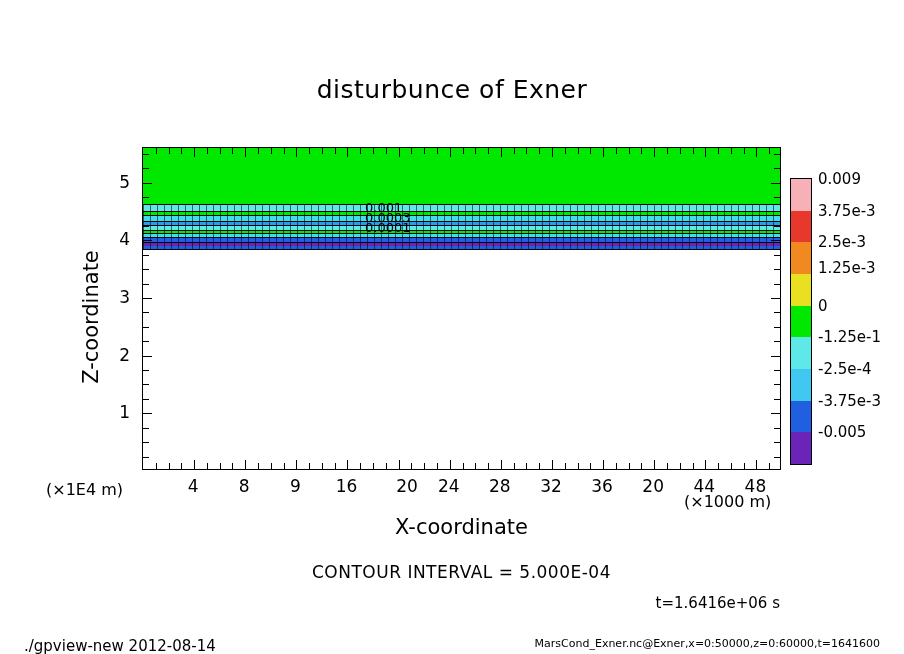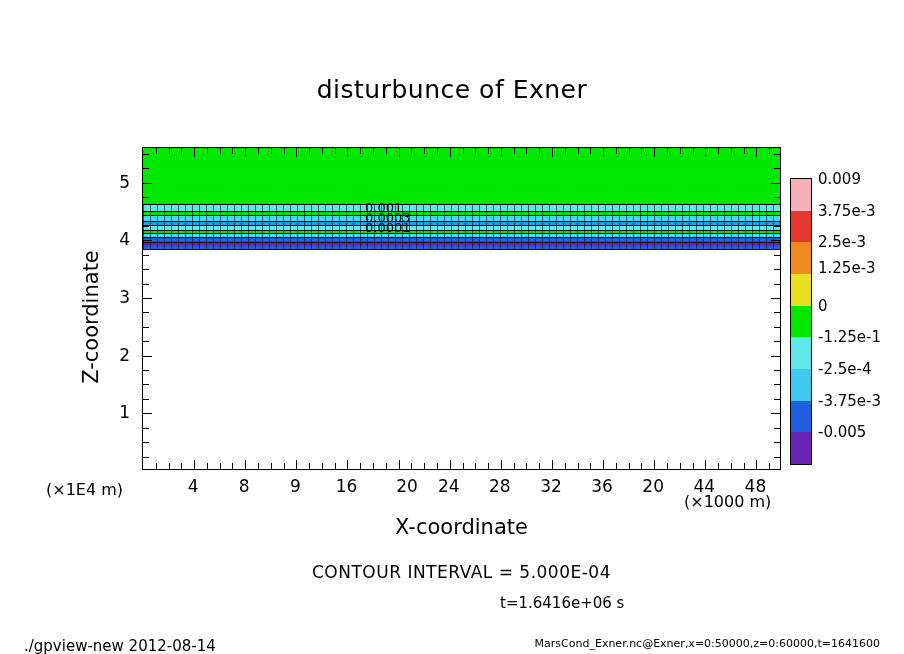--- a/index.html
+++ b/index.html
@@ -125,20 +125,21 @@
   
   #contour-interval {
     left: 142px; top: 562px; width: 639px;
     text-align: center;
     font-size: 17px;
     letter-spacing: 0.5px;
   }
   #time-stamp {
     left: 500px; top: 594px;
     width: 280px;
+    text-align: right;
     font-size: 15px;
   }
   #footer-left {
     left: 24px; top: 637px;
     font-size: 15px;
   }
   #footer-right {
     left: 520px; top: 637px;
     width: 360px;
     text-align: right;

